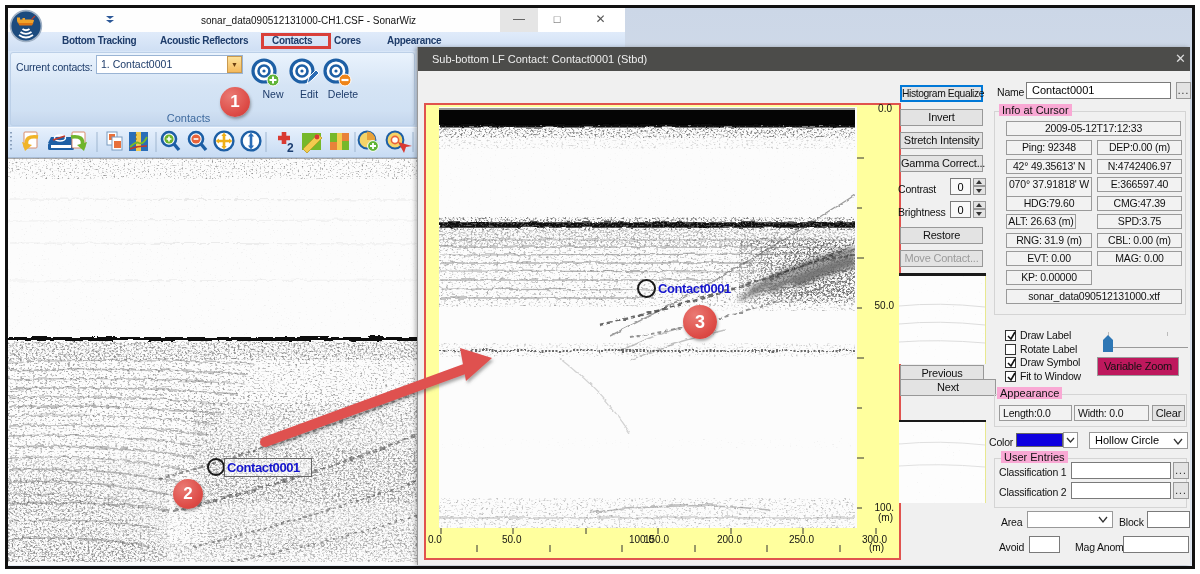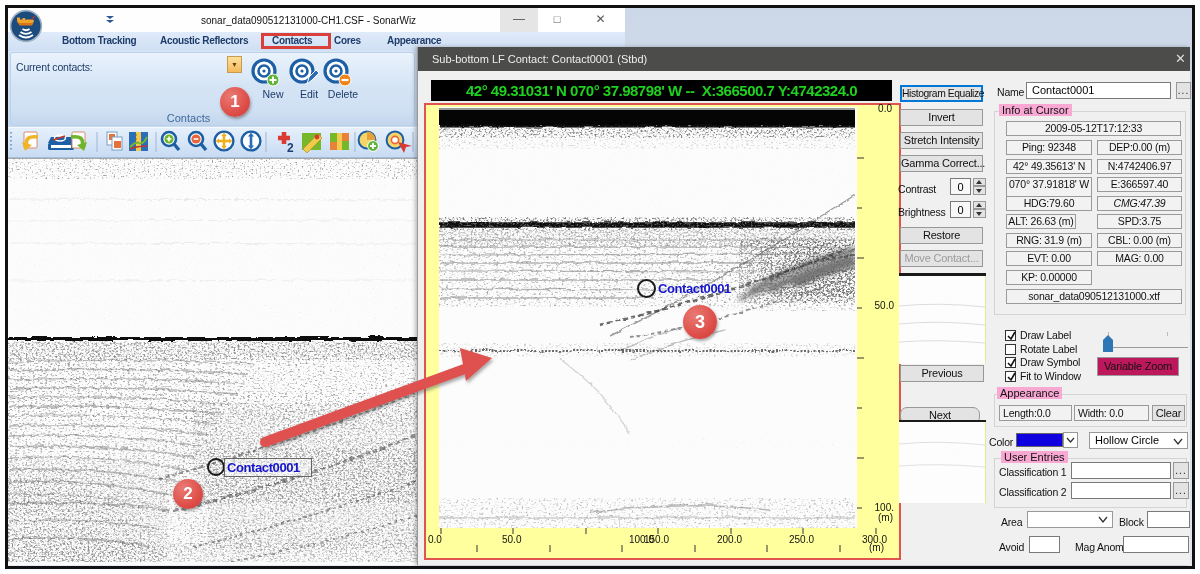--- a/index.html
+++ b/index.html
@@ -78,20 +78,21 @@
   <div class="tab" style="left:152px;">Acoustic Reflectors</div>
   <div class="tab" style="left:264px;">Contacts</div>
   <div class="tab" style="left:326px;">Cores</div>
   <div class="tab" style="left:379px;">Appearance</div>
   <div id="contactsTabBox"></div>
 </div>
 <div id="ribbon" class="abs">
   <div id="ribbonGroup"></div>
   <div id="groupLabel">Contacts</div>
   <div id="curlabel">Current contacts:</div>
+  <div id="combo">1. Contact0001</div>
   <div id="combobtn">▼</div>
   <div class="riblab" style="left:243px;font-size:10.5px;">New</div>
   <div class="riblab" style="left:279px;font-size:10.5px;">Edit</div>
   <div class="riblab" style="left:313px;font-size:10.5px;">Delete</div>
   <div id="ribicons" style="position:absolute;left:240px;top:5px;"><svg width="130" height="32">
   <defs>
           <g id="tgt">
             <circle cx="0" cy="0" r="11" fill="#fff" stroke="#1d5fa5" stroke-width="3.2"></circle>
             <circle cx="0" cy="0" r="5.5" fill="#fff" stroke="#1d5fa5" stroke-width="2.6"></circle>
             <circle cx="0" cy="0" r="1.6" fill="#1d5fa5"></circle>
@@ -281,21 +282,20 @@
 <g filter="url(#jit)" opacity="0.45" stroke="#555" fill="none">
   <path d="M0 345 Q100 341 160 352" stroke-width="1.5"></path>
   <path d="M0 362 Q95 358 150 370" stroke-width="1.2"></path>
   <path d="M0 380 Q90 376 140 388" stroke-width="1.4"></path>
 </g>
 </svg></div>
 
 <div id="popup" class="abs">
   <div id="poptitle" class="abs">Sub-bottom LF Contact: Contact0001 (Stbd)</div>
   <div id="popclose" class="abs">✕</div>
-  <div id="coordbar" class="abs">42° 49.31031' N 070° 37.98798' W --&nbsp; X:366500.7 Y:4742324.0</div>
   <div id="redframe" class="abs"></div>
   <div id="popimg" class="abs"><svg width="416" height="421">
 <defs>
   <filter id="pjit" filterUnits="userSpaceOnUse" x="-15" y="-15" width="450" height="450">
     <feTurbulence type="turbulence" baseFrequency="0.05 0.15" numOctaves="2" seed="5" result="t"></feTurbulence>
     <feDisplacementMap in="SourceGraphic" in2="t" scale="3.5" xChannelSelector="R" yChannelSelector="G"></feDisplacementMap>
   </filter>
   <filter id="blurF" filterUnits="userSpaceOnUse" x="240" y="110" width="200" height="120">
             <feGaussianBlur stdDeviation="2.6"></feGaussianBlur>
           </filter>
@@ -447,21 +447,21 @@
             </filter>
           </defs>
           <rect width="86" height="88" filter="url(#thf)" opacity="0.55"></rect>
           <g stroke="#ddd" fill="none">
             <path d="M0 30 Q40 26 86 31"></path>
             <path d="M0 48 Q40 44 86 49"></path>
             <path d="M0 66 Q40 63 86 67"></path>
           </g>
         </svg></div>
     <div class="btn" style="top:318px;width:84px;">Previous</div>
-    <div class="btn" style="top:360px;width:80px;border-radius:7px;">Next</div>
+    <div class="btn" style="top:332px;width:96px;">Next</div>
     <div class="abs" style="left:481px;top:373px;width:87px;height:2px;background:#1a1a1a;"></div>
     <div class="thumb abs" style="left:481px;top:375px;width:86px;height:81px;"><svg width="86" height="81">
           <rect width="86" height="81" filter="url(#thf)" opacity="0.45"></rect>
           <g stroke="#e0e0e0" fill="none">
             <path d="M0 22 Q40 18 86 23"></path>
             <path d="M0 44 Q40 41 86 45"></path>
           </g>
         </svg></div>
     <div class="lab" style="left:579px;top:39px;">Name</div>
     <div class="inp" style="left:608px;top:35px;width:145px;height:17px;font-size:11px;line-height:15px;padding-left:5px;">Contact0001</div>
@@ -469,21 +469,21 @@
     <div class="grp" style="left:576px;top:64px;width:192px;height:204px;"></div>
     <div class="grplab" style="left:581px;top:57px;">Info at Cursor</div>
     <div class="fld" style="left:588px;top:74px;width:175px;height:15px;">2009-05-12T17:12:33</div>
     <div class="fld" style="left:588px;top:93px;width:86px;height:15px;">Ping: 92348</div>
     <div class="fld" style="left:679px;top:93px;width:85px;height:15px;">DEP:0.00 (m)</div>
     <div class="fld" style="left:588px;top:111.5px;width:86px;height:15px;">42° 49.35613' N</div>
     <div class="fld" style="left:679px;top:111.5px;width:85px;height:15px;">N:4742406.97</div>
     <div class="fld" style="left:588px;top:130px;width:86px;height:23px;">070° 37.91818' W</div>
     <div class="fld" style="left:679px;top:130px;width:85px;height:15px;">E:366597.40</div>
     <div class="fld" style="left:588px;top:148.5px;width:86px;height:15px;">HDG:79.60</div>
-    <div class="fld" style="left:679px;top:148.5px;width:85px;height:15px;font-style:italic;">CMG:47.39</div>
+    <div class="fld" style="left:679px;top:148.5px;width:85px;height:15px;">CMG:47.39</div>
     <div class="fld" style="left:588px;top:167px;width:70px;height:15px;">ALT: 26.63 (m)</div>
     <div class="fld" style="left:679px;top:167px;width:85px;height:15px;">SPD:3.75</div>
     <div class="fld" style="left:588px;top:185.5px;width:86px;height:15px;">RNG: 31.9 (m)</div>
     <div class="fld" style="left:679px;top:185.5px;width:85px;height:15px;">CBL: 0.00 (m)</div>
     <div class="fld" style="left:588px;top:204px;width:86px;height:15px;">EVT: 0.00</div>
     <div class="fld" style="left:679px;top:204px;width:85px;height:15px;">MAG: 0.00</div>
     <div class="fld" style="left:588px;top:222.5px;width:86px;height:15px;">KP: 0.00000</div>
     <div class="fld" style="left:588px;top:242px;width:176px;height:15px;">sonar_data090512131000.xtf</div>
     <div class="chk" style="left:587px;top:283px;">
         <svg width="13" height="15">

